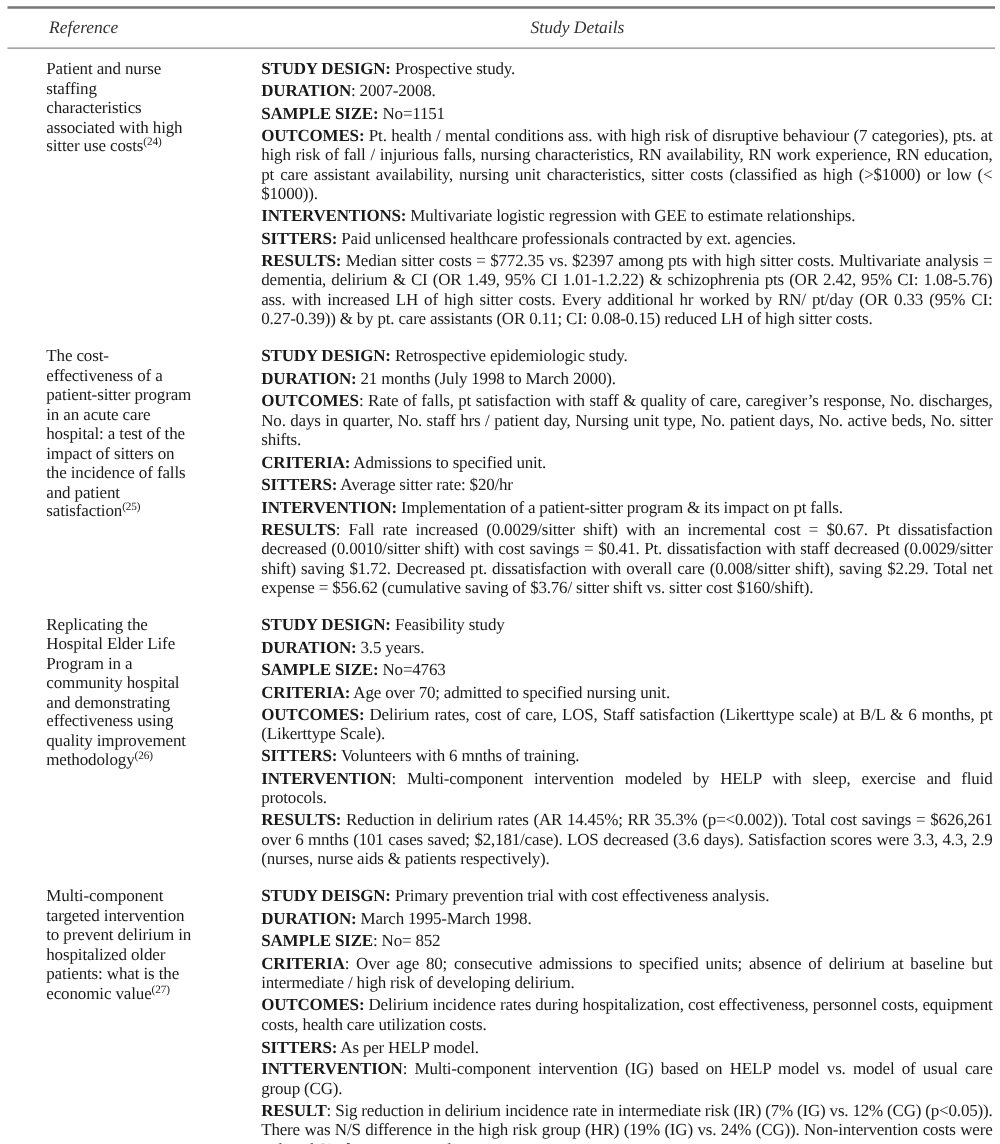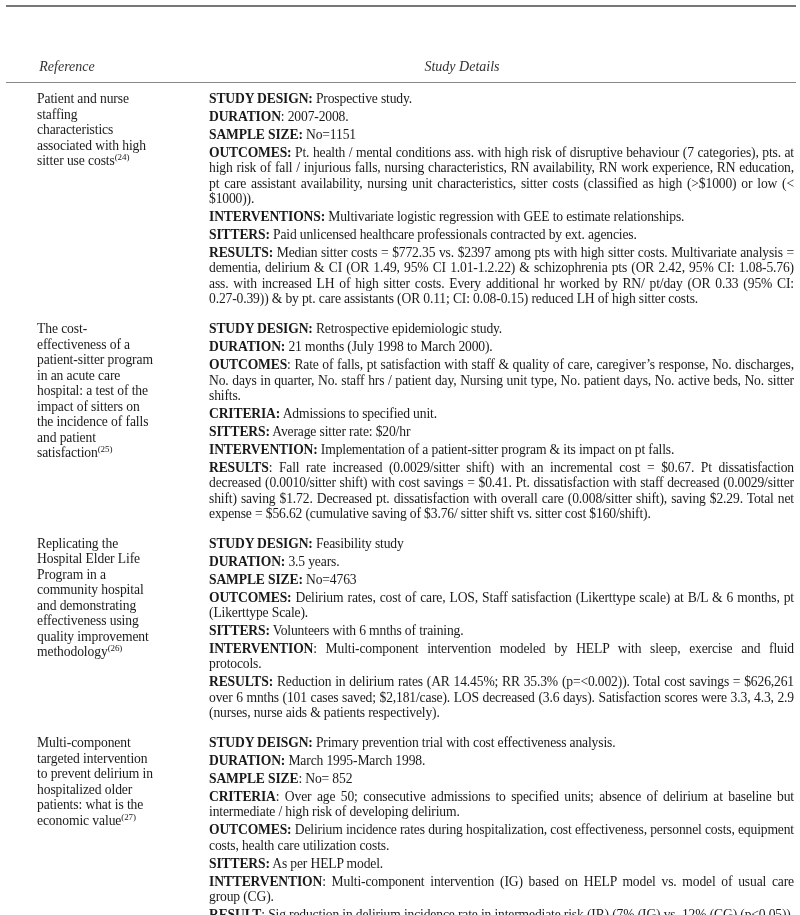--- a/index.html
+++ b/index.html
@@ -9,21 +9,21 @@
     color: #1a1a1a;
   }
   .tbl {
     position: absolute; left: 6px; top: 5px; width: 790px;
     border-top: 2px solid #777;
     border-bottom: 2px solid #777;
   }
   .hdr {
     display: flex; height: 31px; align-items: center;
     border-bottom: 1px solid #888;
-    font-style: italic; font-size: 14px; color: #333; margin-top: 44px;
+    font-style: italic; font-size: 14px; color: #333;
   }
   .hdr .c1 { width: 122px; text-align: center; }
   .hdr .c2 { flex: 1; text-align: center; }
   .row { display: flex; padding-top: 8px; padding-bottom: 4px; }
   .row .ref {
     width: 118px; padding-left: 2px; padding-right: 4px;
     font-size: 13.6px; line-height: 15.5px; letter-spacing: -0.1px; margin-left: 29px;
   }
   .row .det { flex: 1; padding-left: 6px; padding-right: 2px; margin-left: 44px; }
   .p {
@@ -65,33 +65,34 @@
           <p class="p"><b>INTERVENTION:</b><span> Implementation of a patient-sitter program &amp; its impact on pt falls.</span></p>
           <p class="p"><b>RESULTS</b><span>: Fall rate increased (0.0029/sitter shift) with an incremental cost = $0.67. Pt dissatisfaction decreased (0.0010/sitter shift) with cost savings = $0.41. Pt. dissatisfaction with staff decreased (0.0029/sitter shift) saving $1.72. Decreased pt. dissatisfaction with overall care (0.008/sitter shift), saving $2.29.  Total net expense = $56.62 (cumulative saving of $3.76/ sitter shift vs. sitter cost $160/shift).</span></p>
         </div>
       </div>
       <div class="row">
         <div class="ref"><span>Replicating the Hospital Elder Life Program in a community hospital and demonstrating effectiveness using quality improvement methodology</span><sup>(26)</sup></div>
         <div class="det">
           <p class="p"><b>STUDY DESIGN:</b><span> Feasibility study</span></p>
           <p class="p"><b>DURATION:</b><span> 3.5 years.</span></p>
           <p class="p"><b>SAMPLE SIZE:</b><span> No=4763</span></p>
+          <p class="p"><b>CRITERIA:</b><span> Age over 70; admitted to specified nursing unit.</span></p>
           <p class="p"><b>OUTCOMES:</b><span> Delirium rates, cost of care, LOS, Staff satisfaction (Likerttype scale) at B/L &amp; 6 months, pt (Likerttype Scale).</span></p>
           <p class="p"><b>SITTERS:</b><span> Volunteers with 6 mnths of training.</span></p>
           <p class="p"><b>INTERVENTION</b><span>: Multi-component intervention modeled by HELP with sleep, exercise and fluid protocols.</span></p>
           <p class="p"><b>RESULTS:</b><span> Reduction in delirium rates (AR 14.45%; RR 35.3% (p=&lt;0.002)). Total cost savings = $626,261 over 6 mnths (101 cases saved; $2,181/case). LOS decreased (3.6 days). Satisfaction scores were 3.3, 4.3, 2.9 (nurses, nurse aids &amp; patients respectively).</span></p>
         </div>
       </div>
       <div class="row">
         <div class="ref"><span>Multi-component targeted intervention to prevent delirium in hospitalized older patients: what is the economic value</span><sup>(27)</sup></div>
         <div class="det">
           <p class="p"><b>STUDY DEISGN:</b><span> Primary prevention trial with cost effectiveness analysis.</span></p>
           <p class="p"><b>DURATION:</b><span> March 1995-March 1998.</span></p>
           <p class="p"><b>SAMPLE SIZE</b><span>: No= 852</span></p>
-          <p class="p"><b>CRITERIA</b><span>: Over age 50; consecutive admissions to specified units; absence of delirium at baseline but intermediate / high risk of developing delirium.</span></p>
+          <p class="p"><b>CRITERIA</b><span>: Over age 80; consecutive admissions to specified units; absence of delirium at baseline but intermediate / high risk of developing delirium.</span></p>
           <p class="p"><b>OUTCOMES:</b><span> Delirium incidence rates during hospitalization, cost effectiveness, personnel costs, equipment costs, health care utilization costs.</span></p>
           <p class="p"><b>SITTERS:</b><span> As per HELP model.</span></p>
           <p class="p"><b>INTTERVENTION</b><span>: Multi-component intervention (IG) based on HELP model vs. model of usual care group (CG).</span></p>
           <p class="p"><b>RESULT</b><span>: Sig reduction in delirium incidence rate in intermediate risk (IR) (7% (IG) vs. 12% (CG) (p&lt;0.05)). There was N/S difference in the high risk group (HR) (19% (IG) vs. 24% (CG)). Non-intervention costs were reduced Sig for IR group only.</span></p>
         </div>
       </div>
     </div>
 </div>
 
 </body></html>

